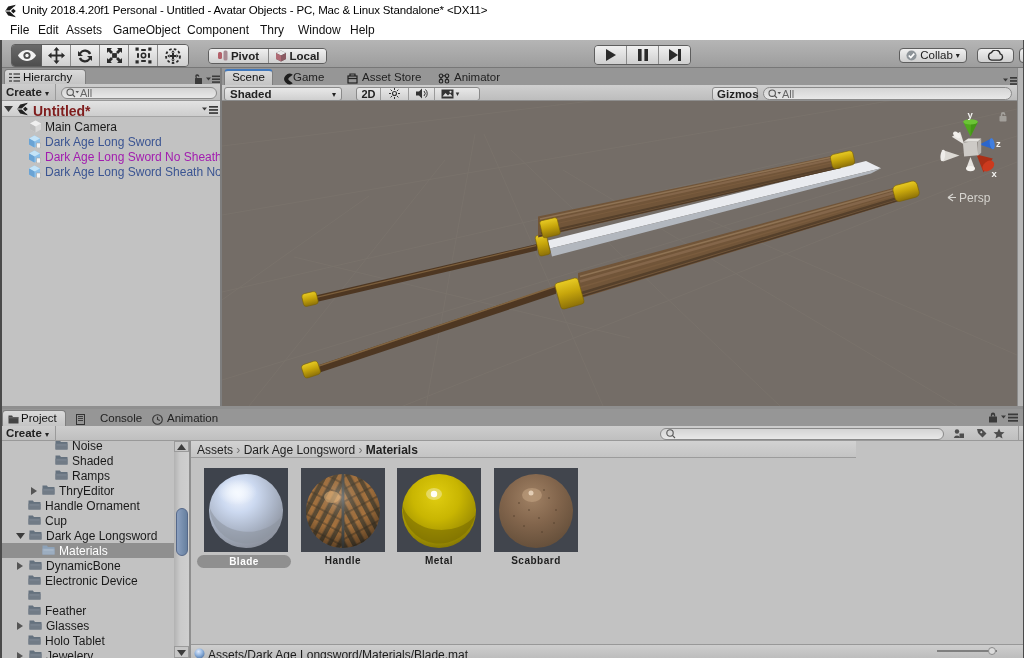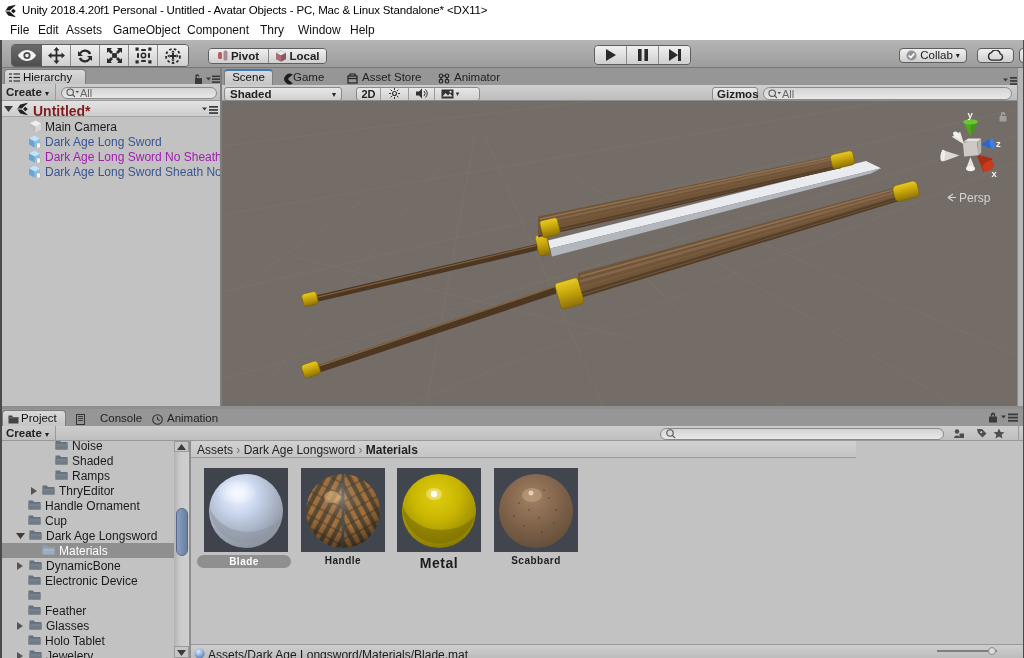--- a/index.html
+++ b/index.html
@@ -693,21 +693,21 @@
       <circle cx="60" cy="55" r="1"></circle>
       <circle cx="50" cy="22" r="1"></circle>
       <circle cx="20" cy="48" r="1"></circle>
       <circle cx="62" cy="42" r="1"></circle>
       <circle cx="35" cy="42" r="1"></circle>
       <circle cx="48" cy="64" r="1"></circle>
  </g>
 </svg>
 <div class="abs" style="left:197px;top:554.5px;width:94px;height:13px;background:#8f8f8f;border-radius:7px;color:#fff;font-size:10px;font-weight:bold;text-align:center;line-height:13px;letter-spacing:0.5px">Blade</div>
 <div class="abs" style="left:301px;top:555px;width:84px;color:#1d1d1d;font-size:10px;font-weight:bold;text-align:center;letter-spacing:0.5px">Handle</div>
-<div class="abs" style="left:397px;top:555px;width:84px;color:#1d1d1d;font-size:14px;font-weight:bold;text-align:center;letter-spacing:0.5px">Metal</div>
+<div class="abs" style="left:397px;top:555px;width:84px;color:#1d1d1d;font-size:10px;font-weight:bold;text-align:center;letter-spacing:0.5px">Metal</div>
 <div class="abs" style="left:494px;top:555px;width:84px;color:#1d1d1d;font-size:10px;font-weight:bold;text-align:center;letter-spacing:0.5px">Scabbard</div>
 
 <div class="abs" style="left:191px;top:644px;width:833px;height:14px;background:linear-gradient(#cecece,#bdbdbd);border-top:1px solid #989898"></div>
 <svg class="abs" style="left:194px;top:648px" width="11" height="11" viewBox="0 0 11 11">
     <defs>
       <radialGradient id="miniS" cx="0.4" cy="0.3" r="0.8">
         <stop offset="0" stop-color="#dfe9fb"></stop>
         <stop offset="0.5" stop-color="#8fb2dd"></stop>
         <stop offset="1" stop-color="#4a6e9e"></stop>
       </radialGradient>

